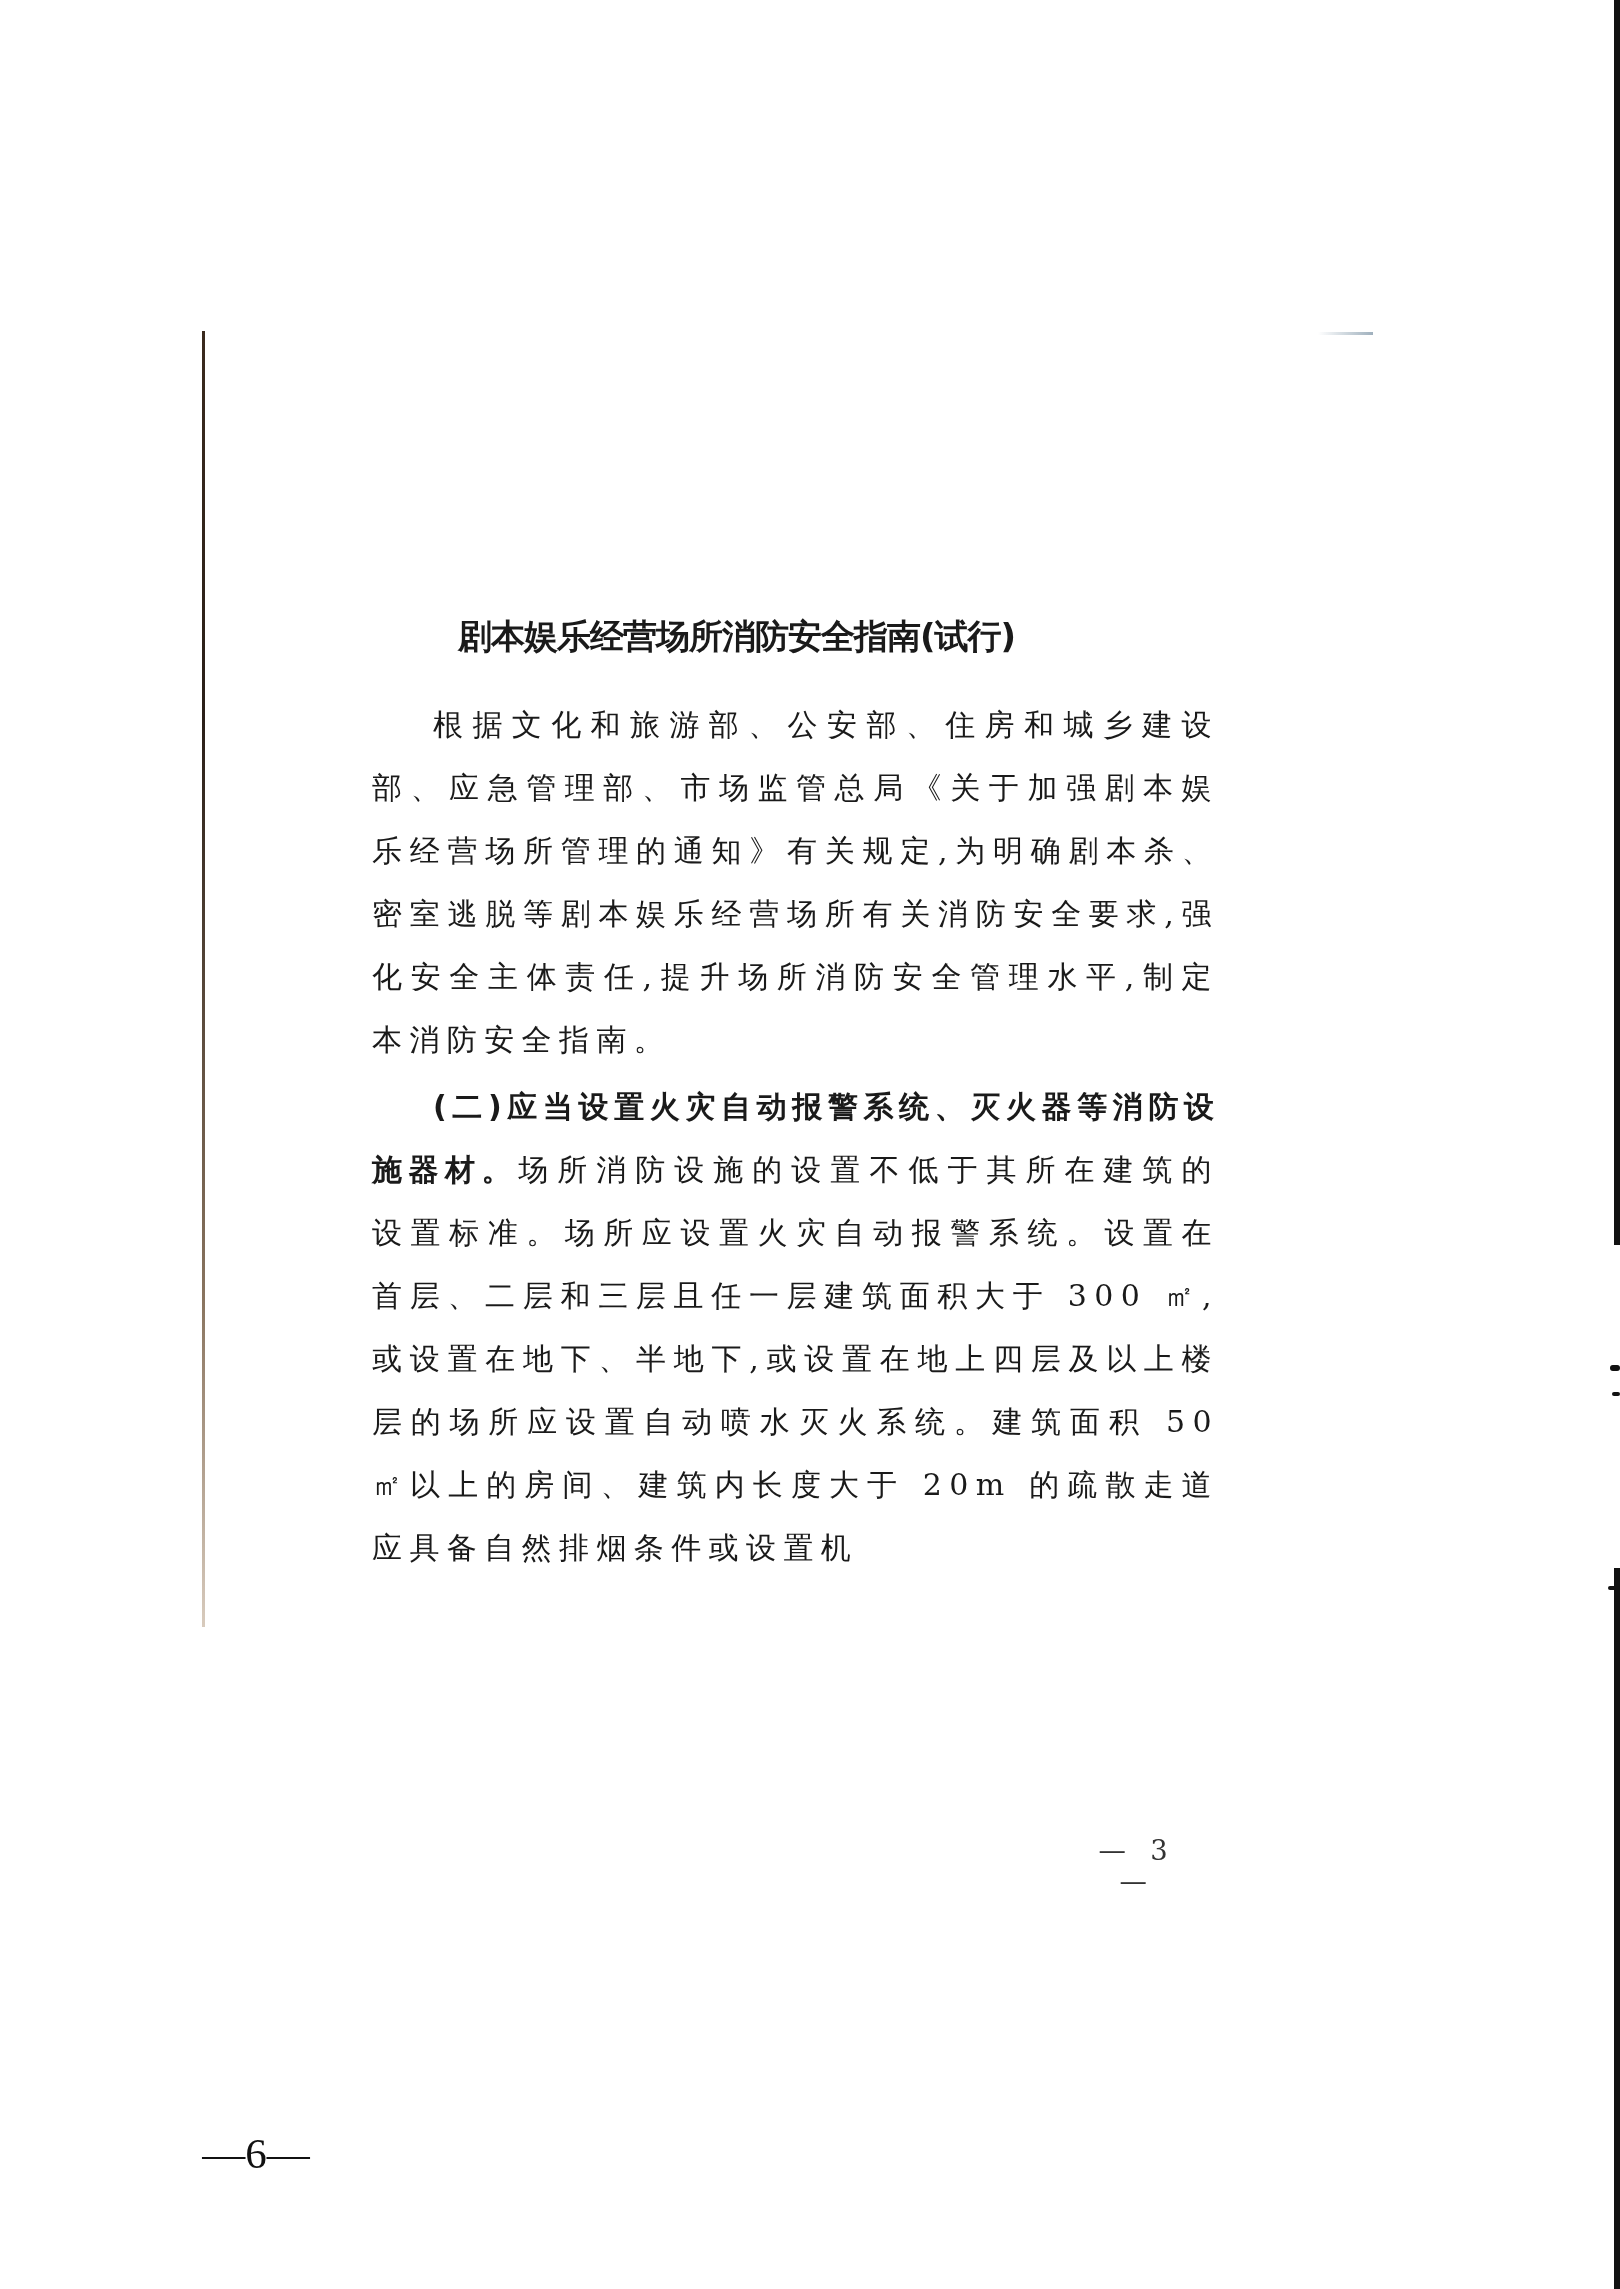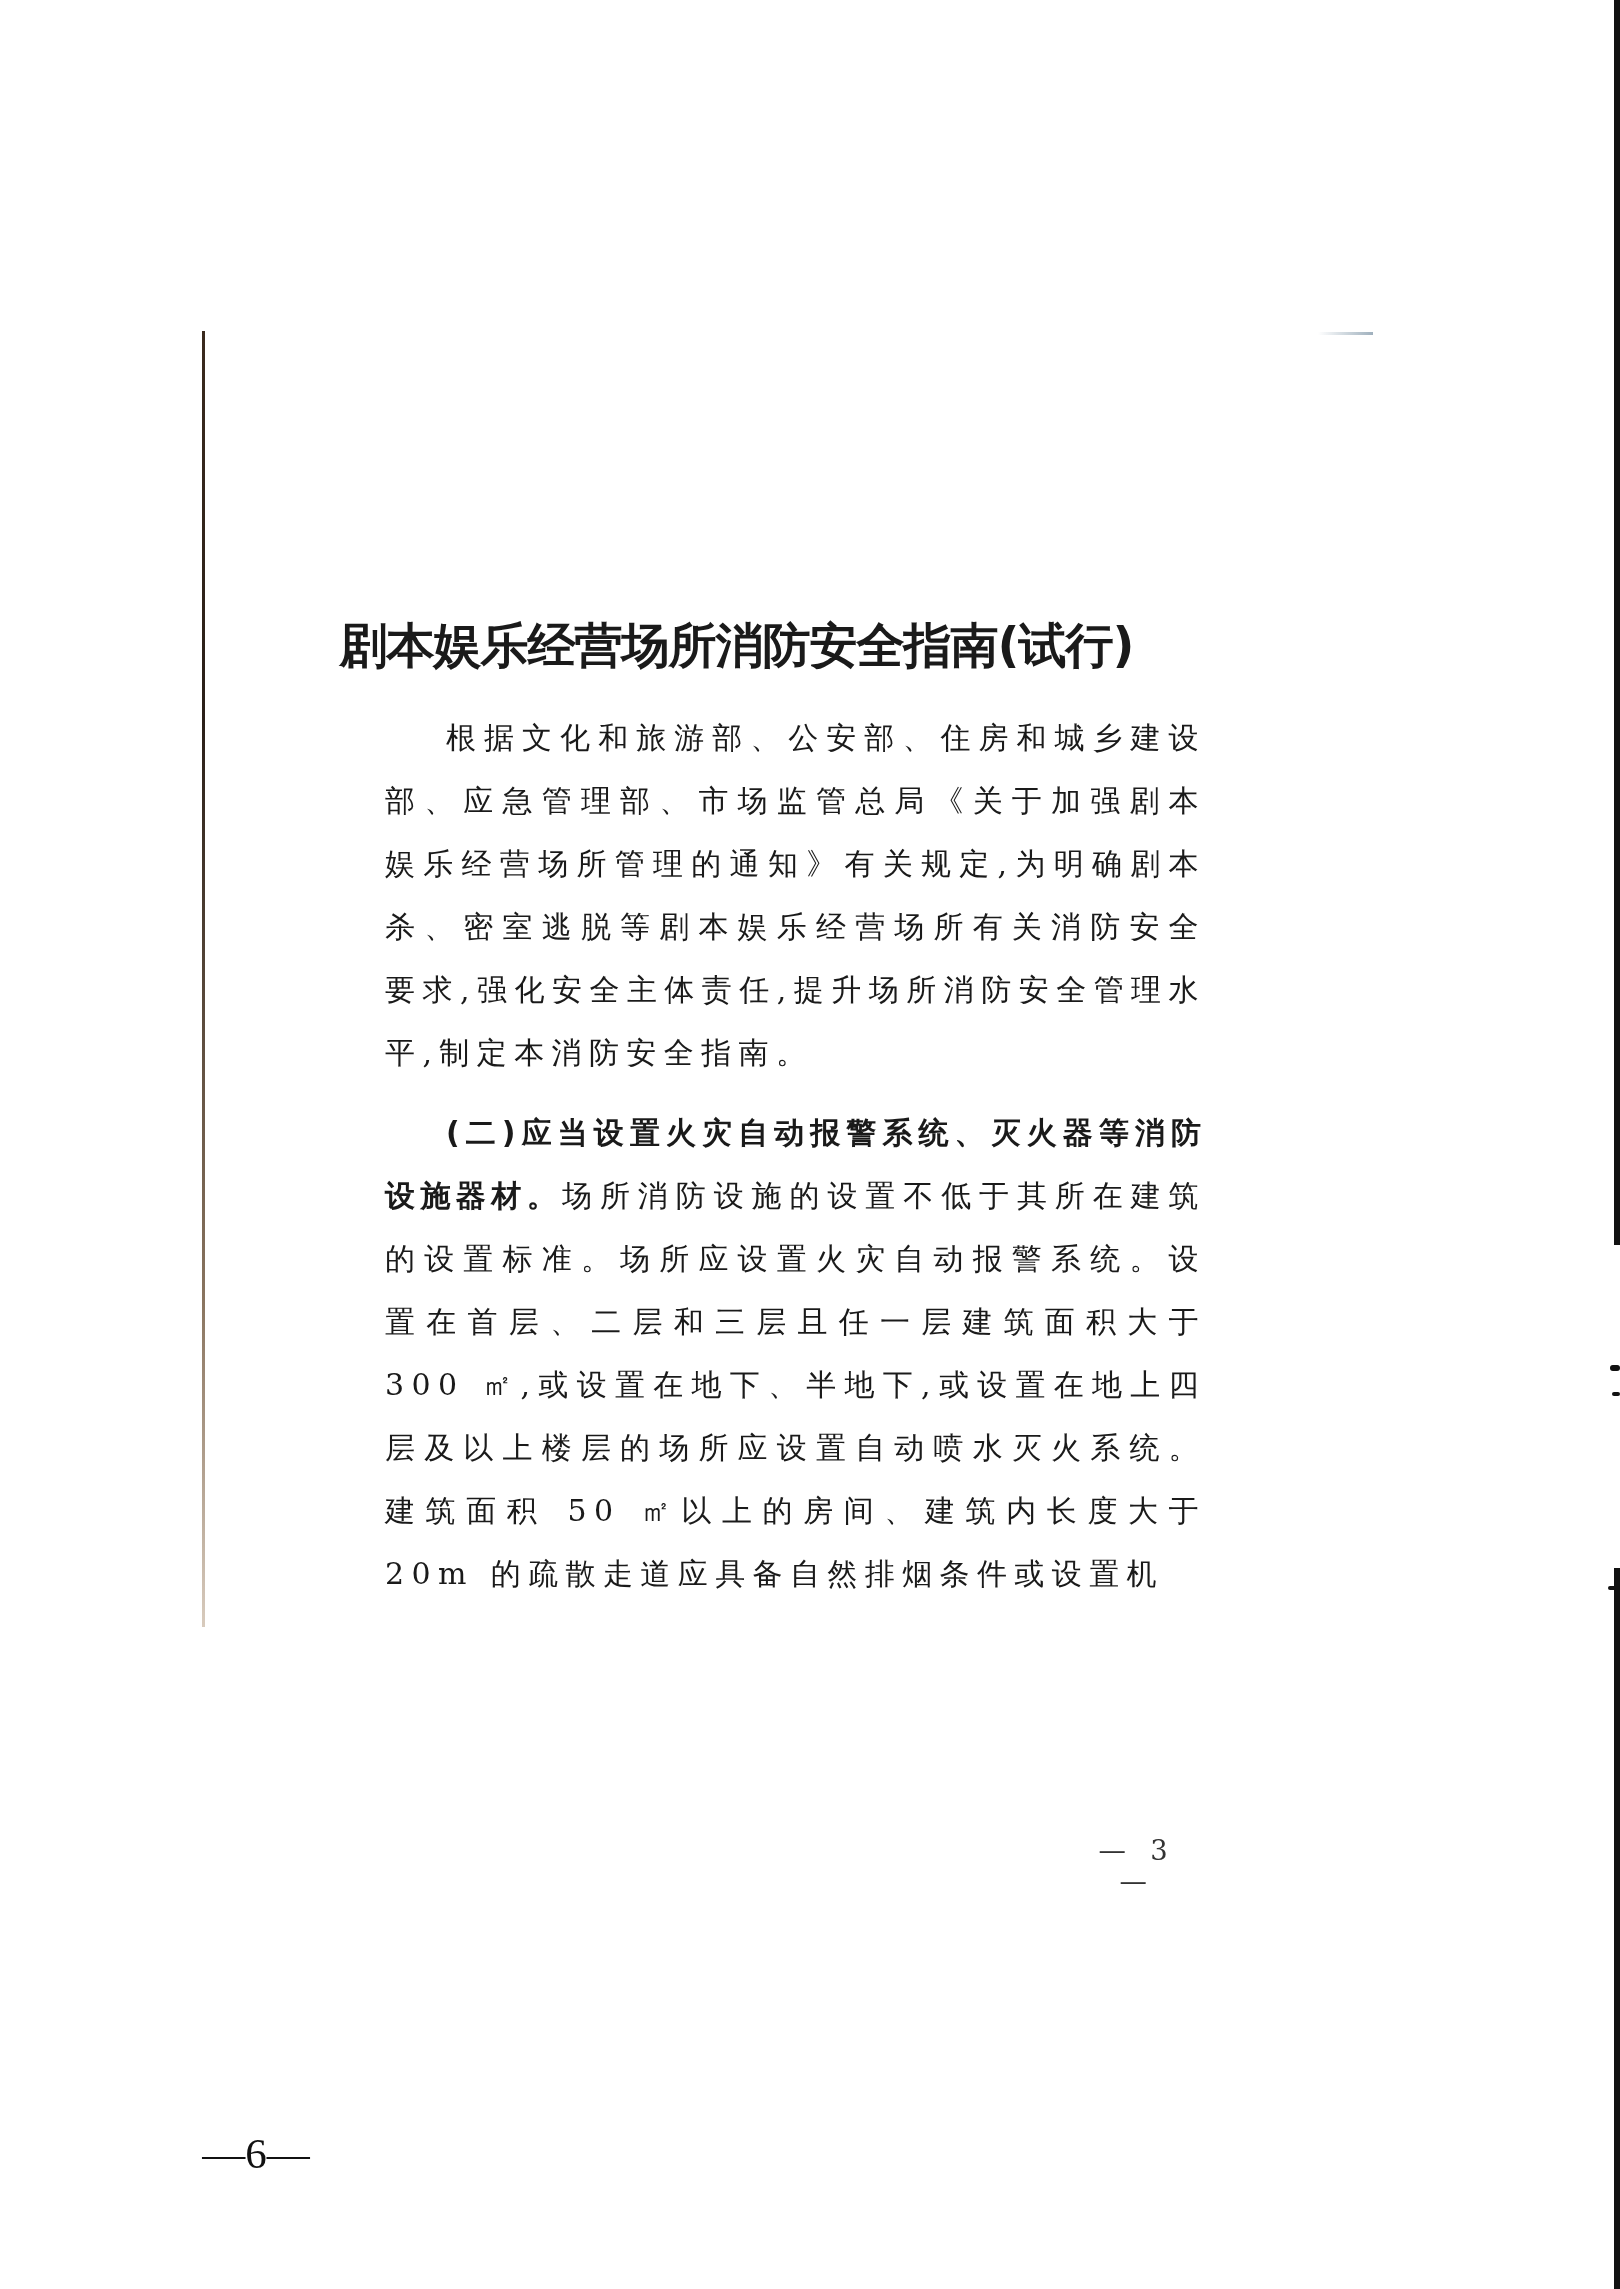--- a/index.html
+++ b/index.html
@@ -17,28 +17,28 @@
   }
   .right-edge.gap1 { top: 1245px; height: 323px; background: #fff; width: 5.9px; }
   .right-notch { position:absolute; background:#111; }
   .faint-line {
     position: absolute; left: 1318px; top: 332px; width: 55px; height: 2.9px;
     background: linear-gradient(to right, rgba(180,200,210,0), #9fb0bd);
   }
   .title {
     position: absolute; left: 0; width: 1620px; top: 584px; text-align: center;
     font-family: "DejaVu Sans", "Liberation Sans", sans-serif; font-weight: bold;
-    font-size: 48px; letter-spacing: -1px; line-height: 59px; padding-right: 147px; box-sizing: border-box;
+    font-size: 34px; letter-spacing: -1px; line-height: 59px; padding-right: 147px; box-sizing: border-box;
   }
   .body {
     position: absolute; left: 368px; top: 689px; width: 855px;
     font-size: 30px; line-height: 63px; letter-spacing: 7.4px;
     text-align: justify; text-align-last: left;
   }
-  .body p { margin: 17px; text-indent: 61px; }
+  .body p { margin: 4px; text-indent: 61px; }
   .body p.heading {
     font-family: "DejaVu Sans", "Liberation Sans", sans-serif; font-weight: bold; letter-spacing: 2px;
   }
   .body .lead { font-family: "DejaVu Sans", "Liberation Sans", sans-serif; font-weight: bold; letter-spacing: 4.9px; }
   .inner-page-num {
     position: absolute; left: 1078px; top: 1835px; width: 118px; text-align: center;
     font-size: 27.4px; letter-spacing: 7.8px; color: #333;
   }
   .outer-page-num {
     position: absolute; left: 196px; top: 2129px; width: 120px; text-align: center;

